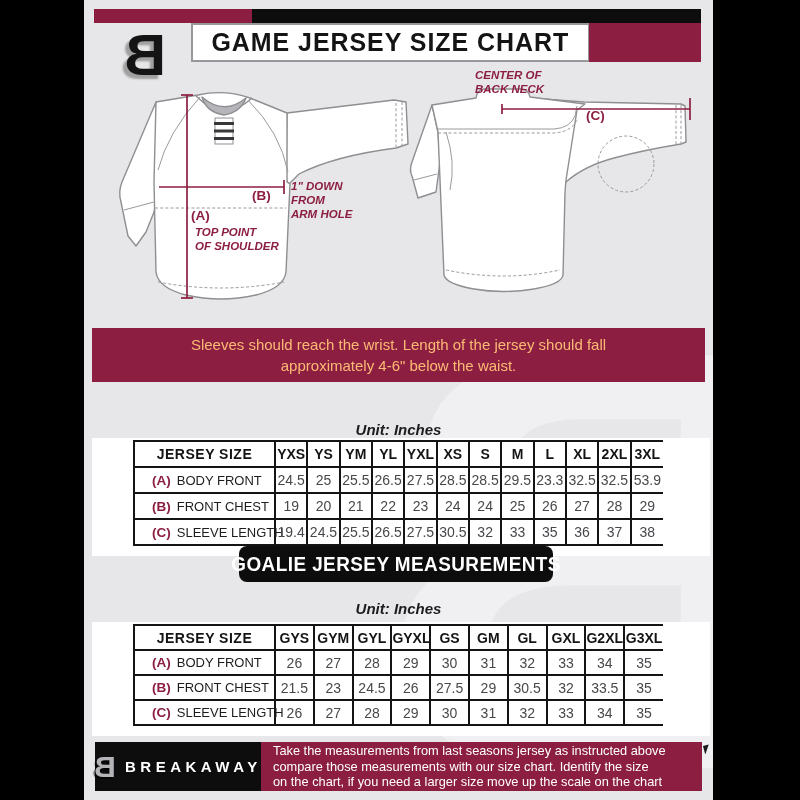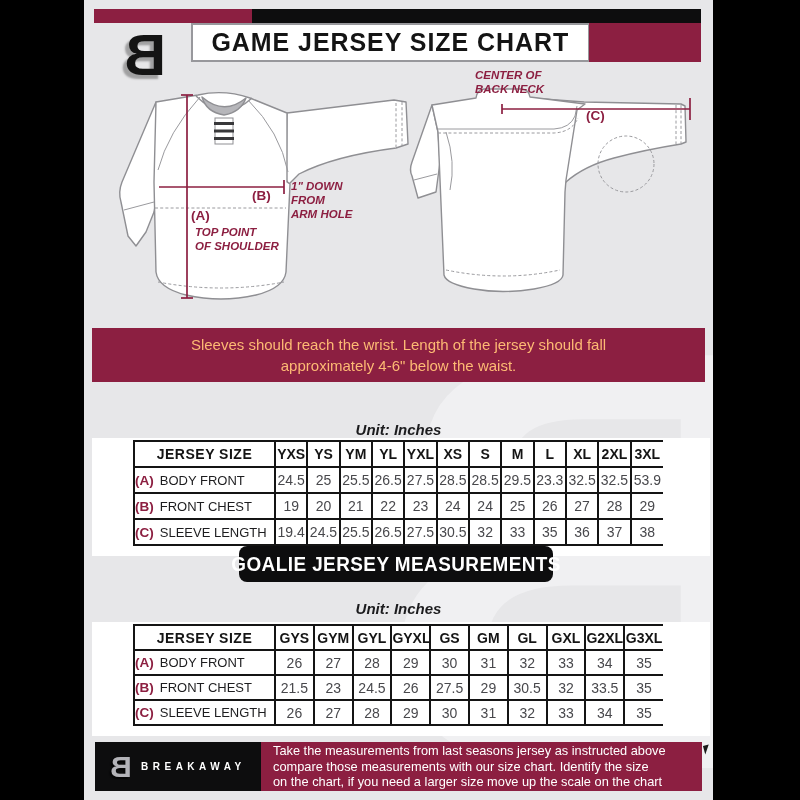--- a/index.html
+++ b/index.html
@@ -43,28 +43,28 @@
   .bg-player{left:8px;top:438px;width:618px;height:118px;}
   .bg-goalie{left:8px;top:622px;width:618px;height:114px;}
   table{border-collapse:collapse;table-layout:fixed;width:530px;background:transparent;}
   .t-player{left:49px;top:440px;} .t-goalie{left:49px;top:624px;}
   th,td{border:2px solid #141414;padding:0;text-align:center;vertical-align:middle;}
   tr>*:last-child{border-right:none;}
   .t-player th,.t-player td{height:24px;} .t-goalie th,.t-goalie td{height:23px;}
   th{font-size:14px;font-weight:bold;color:#141414;}
   td{font-size:14px;font-weight:normal;color:#48484c;}
   th.corner{font-size:14px;letter-spacing:.5px;}
-  td.lbl{text-align:left;font-size:13px;color:#1d1d1f;white-space:nowrap;}
+  td.lbl{text-align:left;padding-left:17px;font-size:13px;color:#1d1d1f;white-space:nowrap;}
   td.lbl b{color:#8C1F41;font-size:13.5px;margin-right:6px;}
   
   .f-black{left:11px;top:742px;width:166px;height:49px;background:#0d0d0e;display:flex;
            align-items:center;justify-content:center;gap:9px;}
   .f-black .b{display:inline-block;transform:scaleX(-1);font-size:30px;font-weight:bold;color:#b3b3b8;
               text-shadow:2px 2px 1px rgba(0,0,0,.6);line-height:1;}
-  .f-black .brand{color:#fff;font-size:10px;font-weight:bold;letter-spacing:4.5px;}
+  .f-black .brand{color:#fff;font-size:15px;font-weight:bold;letter-spacing:4.5px;}
   .f-maroon{left:177px;top:742px;width:441px;height:49px;background:#8C1F41;display:flex;align-items:center;}
   .f-maroon div{color:#fff;font-size:12.8px;line-height:15.5px;padding:0 0 0 12px;white-space:pre-line;}
   
   .cursor{left:620px;top:745px;width:0;height:0;border-left:6px solid #1a1a1a;border-bottom:9px solid transparent;
           transform:rotate(-15deg);}
 </style>
 </head>
 <body>
 
 <div class="content">

